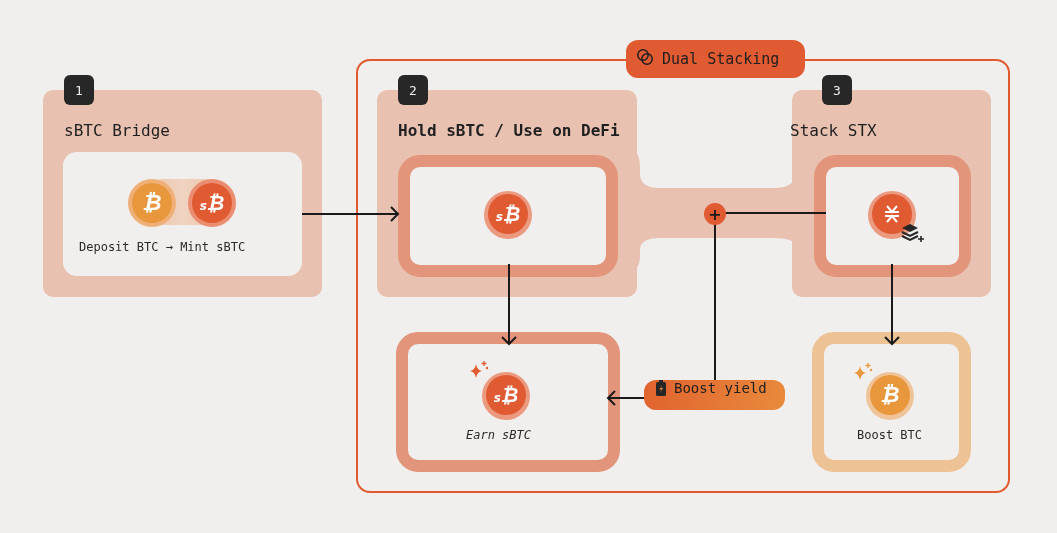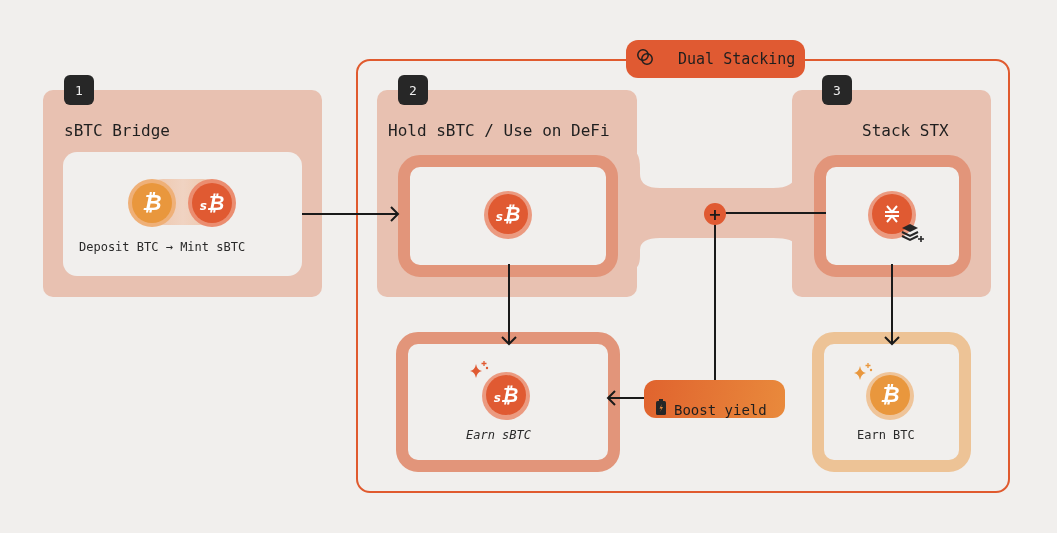--- a/index.html
+++ b/index.html
@@ -21,27 +21,27 @@
   .ring { border:12px solid #e2957a; border-radius:22px; }
   .ring-btc { border:12px solid #edc396; border-radius:22px; }
   .label { position:absolute; font-size:12px; color:#2a2a2a; white-space:nowrap; }
   .coin { position:absolute; border-radius:50%; }
   .frame {
     position:absolute; left:356px; top:59px; width:654px; height:434px;
     border:2.5px solid #e05a2e; border-radius:14px; box-sizing:border-box;
   }
   .pill {
     position:absolute; left:626px; top:40px; width:179px; height:38px;
-    background:#e05a32; border-radius:12px; display:flex; align-items:center; gap:24px;
+    background:#e05a32; border-radius:12px; display:flex; align-items:center; gap:8px;
     padding-left:10px; box-sizing:border-box; font-size:15px; color:#1f1f1f;
   }
   .boost {
-    position:absolute; left:644px; top:380px; width:141px; height:38px;
+    position:absolute; left:644px; top:380px; width:141px; height:30px;
     border-radius:12px; background:linear-gradient(100deg,#e0632e 0%,#e98a3c 100%);
-    display:flex; align-items:flex-end; gap:8px; padding-left:12px; box-sizing:border-box;
+    display:flex; align-items:flex-start; gap:8px; padding-left:12px; box-sizing:border-box;
     font-size:14px; color:#1f1f1f;
   }
   svg.lines { position:absolute; left:0; top:0; }
 </style>
 </head>
 <body>
 
 <svg class="lines" width="1057" height="533">
 
   <rect x="377" y="90" width="260" height="207" rx="10" fill="#e8c1b1"></rect>
@@ -75,30 +75,30 @@
   </div>
 </div>
 <div class="coin" style="left:188px;top:179px;width:48px;height:48px;background:#eb8d70;">
   <div class="coin" style="left:4px;top:4px;width:40px;height:40px;background:#e05a32;display:flex;align-items:center;justify-content:center;">
     <span style="color:#fff;font-family:'DejaVu Sans',sans-serif;font-weight:bold;font-style:italic;font-size:20px;"><span style="font-size:12px;">s</span>₿</span>
   </div>
 </div>
 <div class="label" style="left:79px;top:240px;">Deposit BTC → Mint sBTC</div>
 
 <div class="badge" style="left:398px;top:75px;">2</div>
-<div class="title" style="left:388px;top:121px;">Hold sBTC / Use on DeFi</div>
+<div class="title" style="left:398px;top:121px;font-weight:bold;">Hold sBTC / Use on DeFi</div>
 <div class="inner ring" style="left:398px;top:155px;width:220px;height:122px;"></div>
 <div class="coin" style="left:484px;top:191px;width:48px;height:48px;background:#eb9a80;">
   <div class="coin" style="left:4px;top:3px;width:40px;height:40px;background:#e05a32;display:flex;align-items:center;justify-content:center;">
     <span style="color:#fff;font-family:'DejaVu Sans',sans-serif;font-weight:bold;font-style:italic;font-size:20px;"><span style="font-size:12px;">s</span>₿</span>
   </div>
 </div>
 
 <div class="badge" style="left:822px;top:75px;">3</div>
-<div class="title" style="left:862px;top:121px;">Stack STX</div>
+<div class="title" style="left:790px;top:121px;">Stack STX</div>
 <div class="inner ring" style="left:814px;top:155px;width:157px;height:122px;"></div>
 <div class="coin" style="left:868px;top:191px;width:48px;height:48px;background:#eb9a80;">
   <div class="coin" style="left:4px;top:3px;width:40px;height:40px;background:#e05a32;display:flex;align-items:center;justify-content:center;">
     <svg width="22" height="22" viewBox="0 0 22 22">
         <path d="M4 9 H18 M4 13 H18 M6 3 L11 9 L16 3 M6 19 L11 13 L16 19" stroke="#fff" stroke-width="2" fill="none"></path>
       </svg>
   </div>
 </div>
 <span class="abs" style="left:900px;top:222px;">
   <svg width="26" height="22" viewBox="0 0 26 22">
@@ -130,21 +130,21 @@
       <path d="M8 4 Q9 10 14 11 Q9 12 8 18 Q7 12 2 11 Q7 10 8 4Z" fill="#e9973d"></path>
       <path d="M16 1 V6 M13.5 3.5 H18.5" stroke="#e9973d" stroke-width="1.3"></path>
       <circle cx="19" cy="8" r="1.2" fill="#e9973d"></circle>
     </svg>
 </span>
 <div class="coin" style="left:866px;top:372px;width:48px;height:48px;background:#efc499;">
   <div class="coin" style="left:4px;top:3px;width:40px;height:40px;background:#e9973d;display:flex;align-items:center;justify-content:center;">
     <span style="color:#fff;font-family:'DejaVu Sans',sans-serif;font-weight:bold;font-style:italic;font-size:22px;">₿</span>
   </div>
 </div>
-<div class="label" style="left:857px;top:428px;">Earn BTC</div>
+<div class="label" style="left:857px;top:428px;">Boost BTC</div>
 
 <svg class="lines" width="1057" height="533" style="pointer-events:none;">
   <g stroke="#1a1a1a" stroke-width="2" fill="none">
 
     <path d="M302 214 H398"></path>
     <path d="M391 207 L398 214 L391 221"></path>
 
     <path d="M509 264 V344"></path>
     <path d="M502 337 L509 344 L516 337"></path>
 

